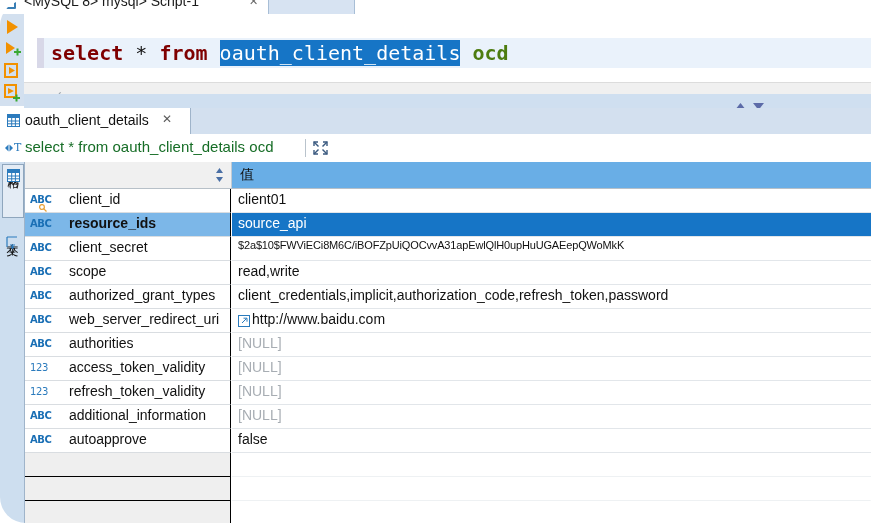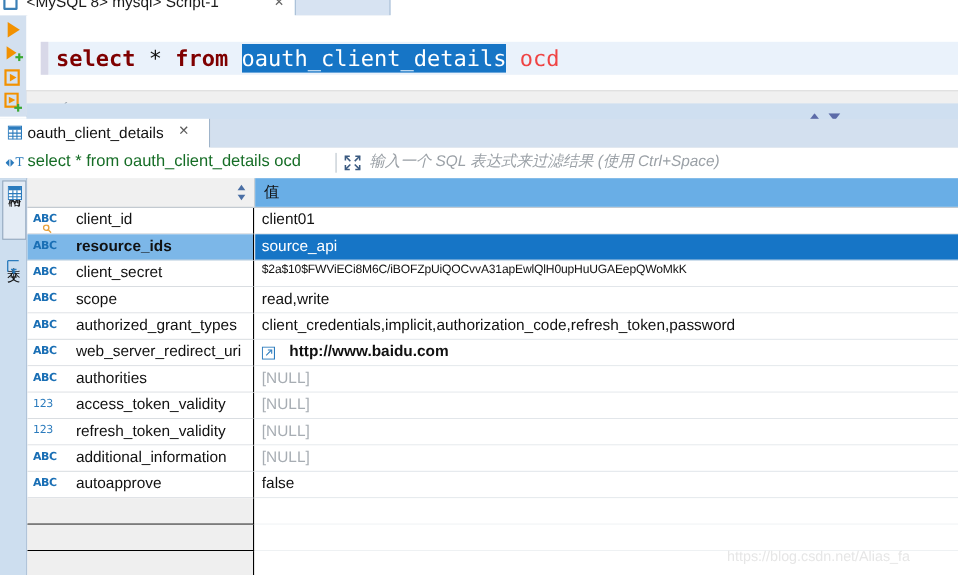--- a/index.html
+++ b/index.html
@@ -3,21 +3,21 @@
 <meta charset="utf-8">
 <style>
   html,body{margin:0;padding:0;}
   body{
     width:871px;height:523px;overflow:hidden;
     background:#ffffff;
     font-family:"Liberation Sans","DejaVu Sans",sans-serif;
     font-size:13px;color:#000;
     -webkit-font-smoothing:antialiased;
   }
-  #app{position:relative;width:871px;height:523px;overflow:hidden;background:#fff;}
+  #app{position:relative;width:871px;height:523px;overflow:hidden;background:#fff;border-radius:26px;}
 
   
   .tabstrip{
     position:absolute;left:0;top:0;width:871px;height:14px;
     background:#ffffff;overflow:hidden;
   }
   .tabstrip .tab-ico{
     position:absolute;left:2px;top:-6px;width:16px;height:16px;
   }
   .tabstrip .tab-ico i{
@@ -58,21 +58,21 @@
     position:absolute;left:13px;top:24px;width:7px;height:30px;background:#d8d8e8;
   }
   .sqlline{
     position:absolute;left:27px;top:25px;height:28px;line-height:28px;
     font-family:"DejaVu Sans Mono","Liberation Mono",monospace;
     font-size:20px;white-space:pre;
   }
   .kw{color:#7f0000;font-weight:bold;}
   .star{color:#111;}
   .sel-tbl{background:#1675c6;color:#fff;padding:1px 0;}
-  .alias{color:#ef4444;}
+  .alias{color:#4d7c0f;font-weight:bold;}
 
   
   .edbar{
     position:absolute;left:24px;top:82px;width:847px;height:22px;
     background:#f0f0f0;border-top:1px solid #dcdcdc;
   }
   .edbar .lchev{
     position:absolute;left:33px;top:3px;font-size:14px;color:#9aa4ad;
   }
 
@@ -177,21 +177,21 @@
   .gcell-val{
     position:absolute;left:207px;top:0;width:639px;height:24px;
     border-bottom:1px solid #e2e6ea;box-sizing:border-box;background:#fff;
   }
   .grow.sel .gcell-val{background:#1675c6;}
   .gcell-val .vv{
     position:absolute;left:6px;top:2px;font-size:14px;color:#111;white-space:nowrap;
   }
   .grow.sel .gcell-val .vv{color:#ffffff;}
   .gcell-val .vv.null{color:#a7adb3;}
-  .gcell-val .vv.link{left:31px;font-weight:bold;}
+  .gcell-val .vv.link{left:20px;}
   .gcell-val .linkico{position:absolute;left:6px;top:6px;width:12px;height:12px;}
   .gcell-val .vv.hash{font-size:11px;letter-spacing:-0.15px;text-align:center;}
 
   .grow.empty .gcell-name{background:#efefef;border-bottom:1px solid #000;}
   .grow.empty .gcell-val{background:#fff;border-bottom:1px solid #eef1f3;}
 
   
   .keydot{position:absolute;left:14px;top:11px;width:8px;height:8px;}
 
   
@@ -301,21 +301,20 @@
             <path d="M2,2 L6.5,6.5"></path>
           <path d="M11,2 L15,2 L15,6"></path>
             <path d="M15,2 L10.5,6.5"></path>
           <path d="M2,10 L2,14 L6,14"></path>
             <path d="M2,14 L6.5,9.5"></path>
           <path d="M15,10 L15,14 L11,14"></path>
             <path d="M15,14 L10.5,9.5"></path>
         </g>
       </svg>
     </div>
-    <div class="fb-ph">输入一个 SQL 表达式来过滤结果 (使用 Ctrl+Space)</div>
   </div>
 
   <div class="vrail">
     <div class="vbtn sel" style="top:2px;height:52px;">
       <span class="vtxt">网格</span>
       <span class="vico">
         <svg width="13" height="13" viewBox="0 0 13 13">
           <rect x="0.5" y="0.5" width="12" height="12" fill="#fff" stroke="#2b7bbd"></rect>
           <rect x="1" y="1" width="11" height="3" fill="#2b7bbd"></rect>
           <line x1="4.7" y1="4" x2="4.7" y2="12.5" stroke="#2b7bbd"></line>
@@ -472,14 +471,13 @@
           <div class="gcell-name"></div>
           <div class="gcell-val"></div>
         </div>
         <div class="grow empty" style="top:339px">
           <div class="gcell-name"></div>
           <div class="gcell-val"></div>
         </div>
       </div>
   </div>
 
-  <div class="wm">https://blog.csdn.net/Alias_fa</div>
 </div>
 
 </body></html>

